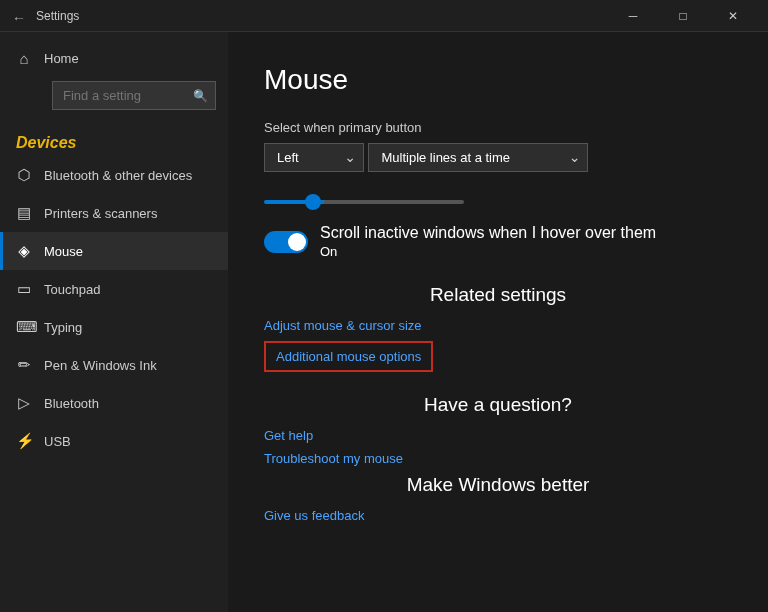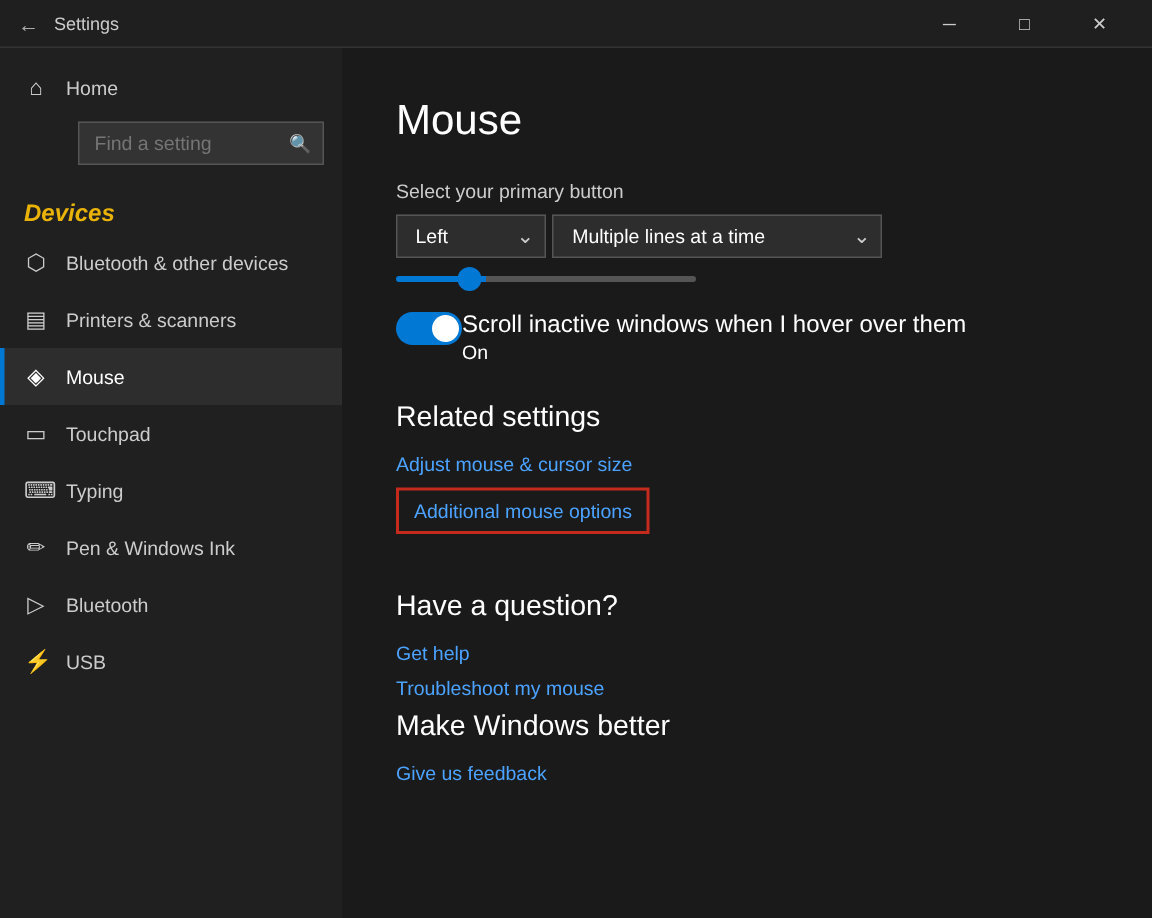--- a/index.html
+++ b/index.html
@@ -152,21 +152,21 @@
       appearance: none;
       -webkit-appearance: none;
       outline: none;
       position: relative;
       min-width: 100px;
     }
 
     .dropdown-wrapper {
       position: relative;
       display: inline-block;
-      margin-bottom: 4px;
+      margin-bottom: 20px;
     }
     .dropdown-wrapper::after {
       content: '⌄';
       position: absolute;
       right: 8px;
       top: 50%;
       transform: translateY(-55%);
       color: #ccc;
       pointer-events: none;
       font-size: 14px;
@@ -199,21 +199,22 @@
       -webkit-appearance: none;
       width: 16px;
       height: 16px;
       background: #0078d4;
       border-radius: 50%;
       cursor: pointer;
     }
 
     .toggle-row {
       display: flex;
-      gap: 0;
+      align-items: center;
+      gap: 12px;
       margin-bottom: 24px;
       margin-top: 12px;
     }
 
     .toggle {
       width: 44px;
       height: 22px;
       background: #0078d4;
       border-radius: 11px;
       position: relative;
@@ -231,36 +232,37 @@
       left: 24px;
       transition: left 0.2s;
     }
 
     .section-heading {
       font-size: 19px;
       font-weight: 300;
       color: #fff;
       margin-bottom: 12px;
       margin-top: 8px;
+      text-align: center;
     }
 
     .link-blue {
       color: #4ca3ff;
       font-size: 13px;
       cursor: pointer;
       margin-bottom: 8px;
       display: block;
       text-decoration: none;
     }
 
     .link-highlighted {
       border: 2px solid #c42b1c;
       padding: 6px 10px;
       display: inline-block;
-      margin-bottom: 30px;
+      margin-bottom: 14px;
       color: #4ca3ff;
       font-size: 13px;
       cursor: pointer;
     }
   </style>
 </head>
 <body>
 
 <div class="titlebar">
   <div class="titlebar-back">←</div>
@@ -319,21 +321,21 @@
     <div class="sidebar-nav-item">
       <span class="nav-icon">⚡</span>
       <span>USB</span>
     </div>
   </div>
 
   <div class="content">
     <div class="page-title">Mouse</div>
 
     
-    <div class="setting-label">Select your primary button</div>
+    <div class="setting-label">Select when primary button</div>
     <div class="dropdown-wrapper">
       <select class="dropdown-select">
         <option>Left</option>
         <option>Right</option>
       </select>
     </div>
 
     
     <div class="dropdown-wrapper">
       <select class="dropdown-select dropdown-select-wide">

